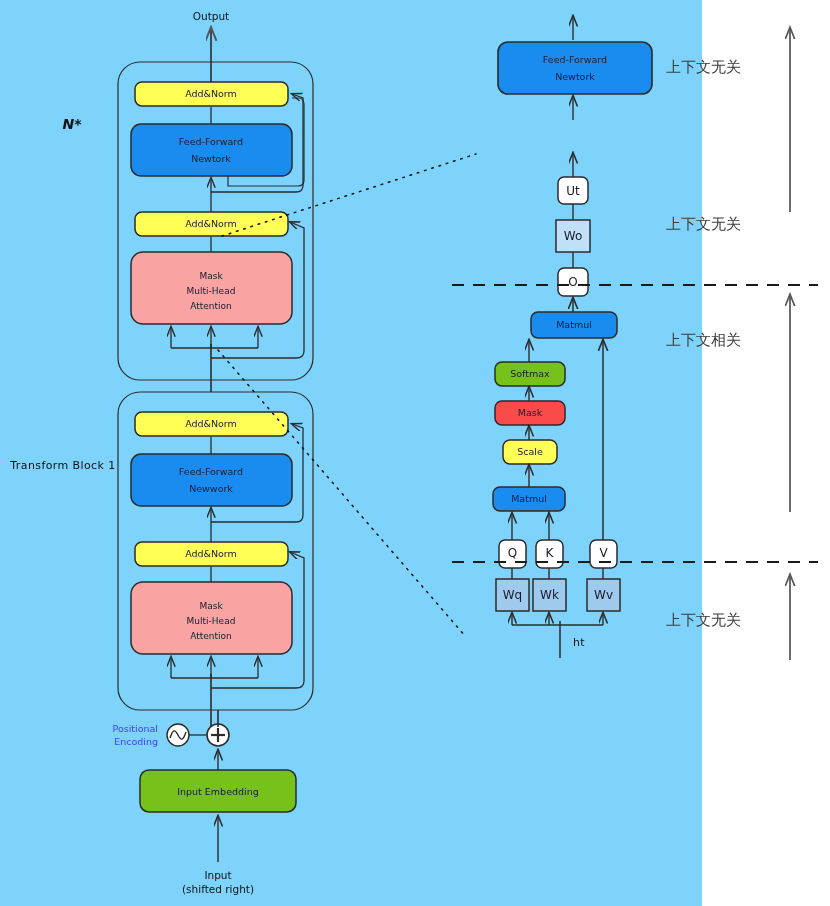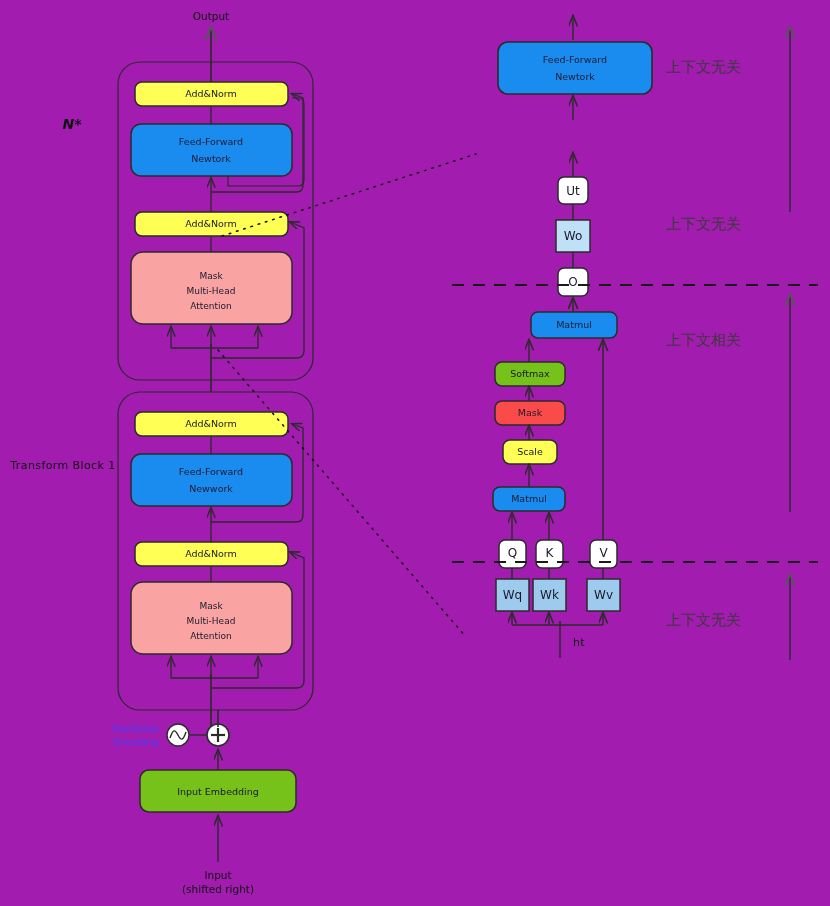--- a/index.html
+++ b/index.html
@@ -1,17 +1,17 @@
 <!DOCTYPE html>
 <html><head>
 <meta charset="utf-8">
 <style>
   html,body{margin:0;padding:0;background:#ffffff;}
   body{width:830px;height:906px;overflow:hidden;font-family:"DejaVu Sans","Liberation Sans",sans-serif;}
-  #stage{position:relative;width:830px;height:906px;background:#a21caf;}
+  #stage{position:relative;width:702px;height:906px;background:#7dd3fc;}
   svg#diagram{position:absolute;left:0;top:0;width:830px;height:906px;}
   .lbl{font-family:"DejaVu Sans","Liberation Sans",sans-serif;fill:#1a1a2e;text-anchor:middle;dominant-baseline:middle;}
   .boxlabel{font-size:9.5px;}
   .boxlabel-sm{font-size:9px;}
   .smallcap{font-size:12px;}
   .plain{font-size:10.5px;fill:#111;}
   .cjk{font-size:15px;fill:#3b3b3b;text-anchor:start;dominant-baseline:middle;}
   .pe{font-size:9.5px;fill:#4040ff;text-anchor:end;dominant-baseline:middle;}
   .nstar{font-size:14px;font-style:italic;font-weight:bold;fill:#111;text-anchor:middle;dominant-baseline:middle;}
   .handw{font-size:11px;fill:#111;text-anchor:middle;dominant-baseline:middle;letter-spacing:0.4px;}

